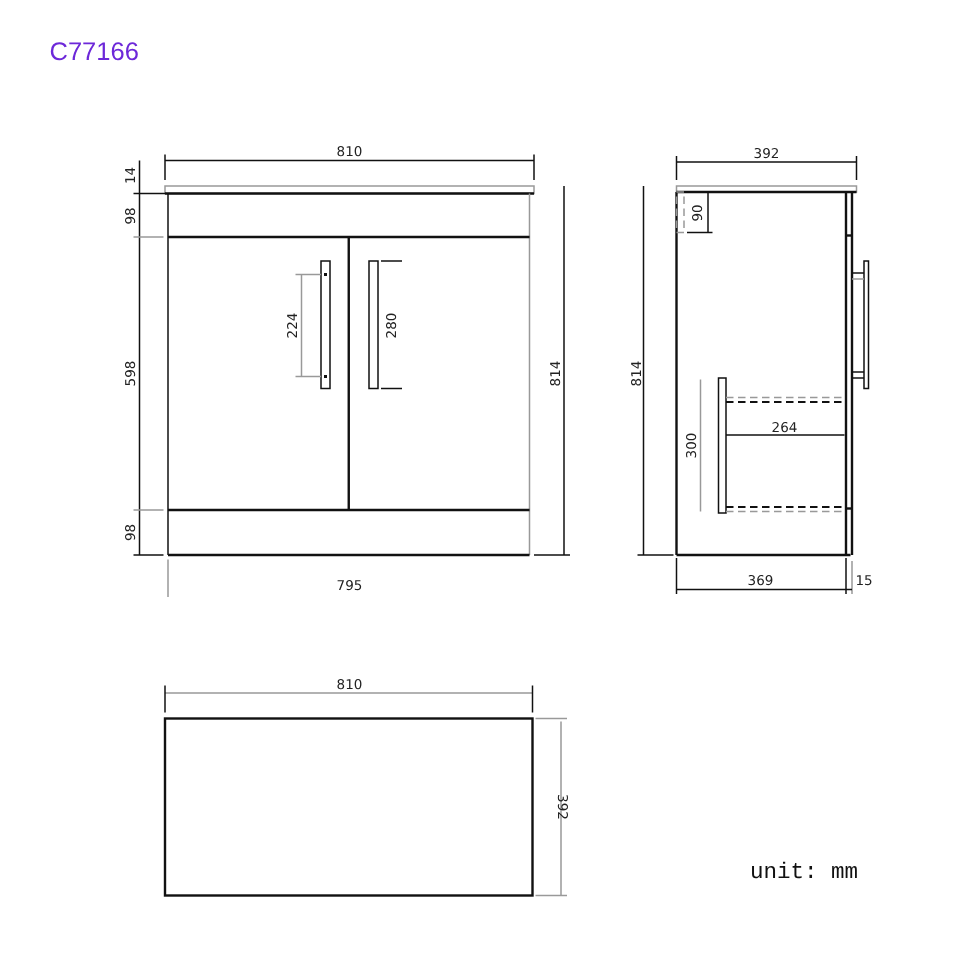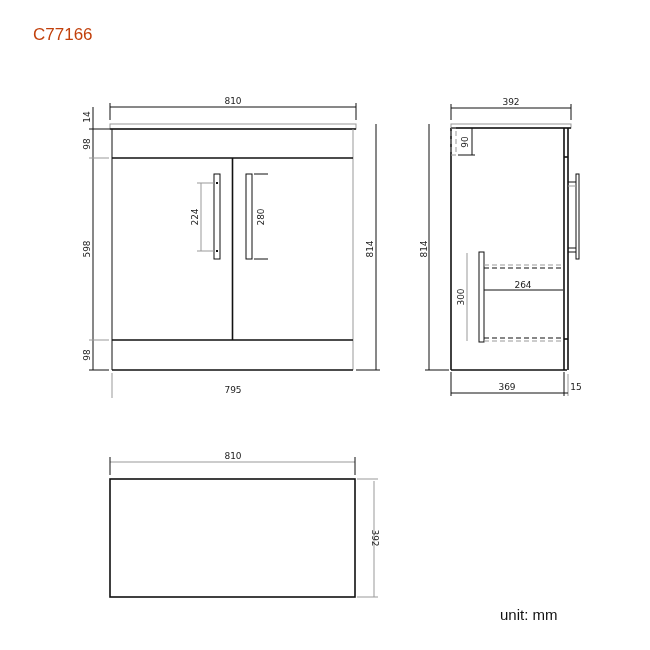--- a/index.html
+++ b/index.html
@@ -1,18 +1,18 @@
 <!DOCTYPE html>
 <html><head>
 <meta charset="utf-8">
 <style>
   html, body { margin:0; padding:0; background:#ffffff; }
   body { width:650px; height:650px; position:relative; overflow:hidden; font-family:"Liberation Sans", sans-serif; }
-  #code { position:absolute; left:33px; top:25px; font-size:17px; color:#c2410c; font-family:"Liberation Sans", sans-serif; }
-  #unit { position:absolute; left:500px; top:573px; font-size:15px; color:#111; font-family:Liberation Sans, sans-serif;margin-top:33px; }
+  #code { position:absolute; left:33px; top:25px; font-size:17px; color:#6d28d9; font-family:"Liberation Sans", sans-serif; }
+  #unit { position:absolute; left:500px; top:573px; font-size:15px; color:#111; font-family:Liberation Mono, monospace; }
   svg { position:absolute; left:0; top:0; }
   .dim { font-family:"DejaVu Sans", sans-serif; font-size:9px; fill:#222; }
   .k { stroke:#111; stroke-width:1.6; fill:none; }
   .kt { stroke:#111; stroke-width:1; fill:none; }
   .g { stroke:#999; stroke-width:1; fill:none; }
   .gd { stroke:#999; stroke-width:1; fill:none; stroke-dasharray:5 3; }
   .kd { stroke:#111; stroke-width:1.2; fill:none; stroke-dasharray:5 3; }
 </style>
 </head>
 <body>

